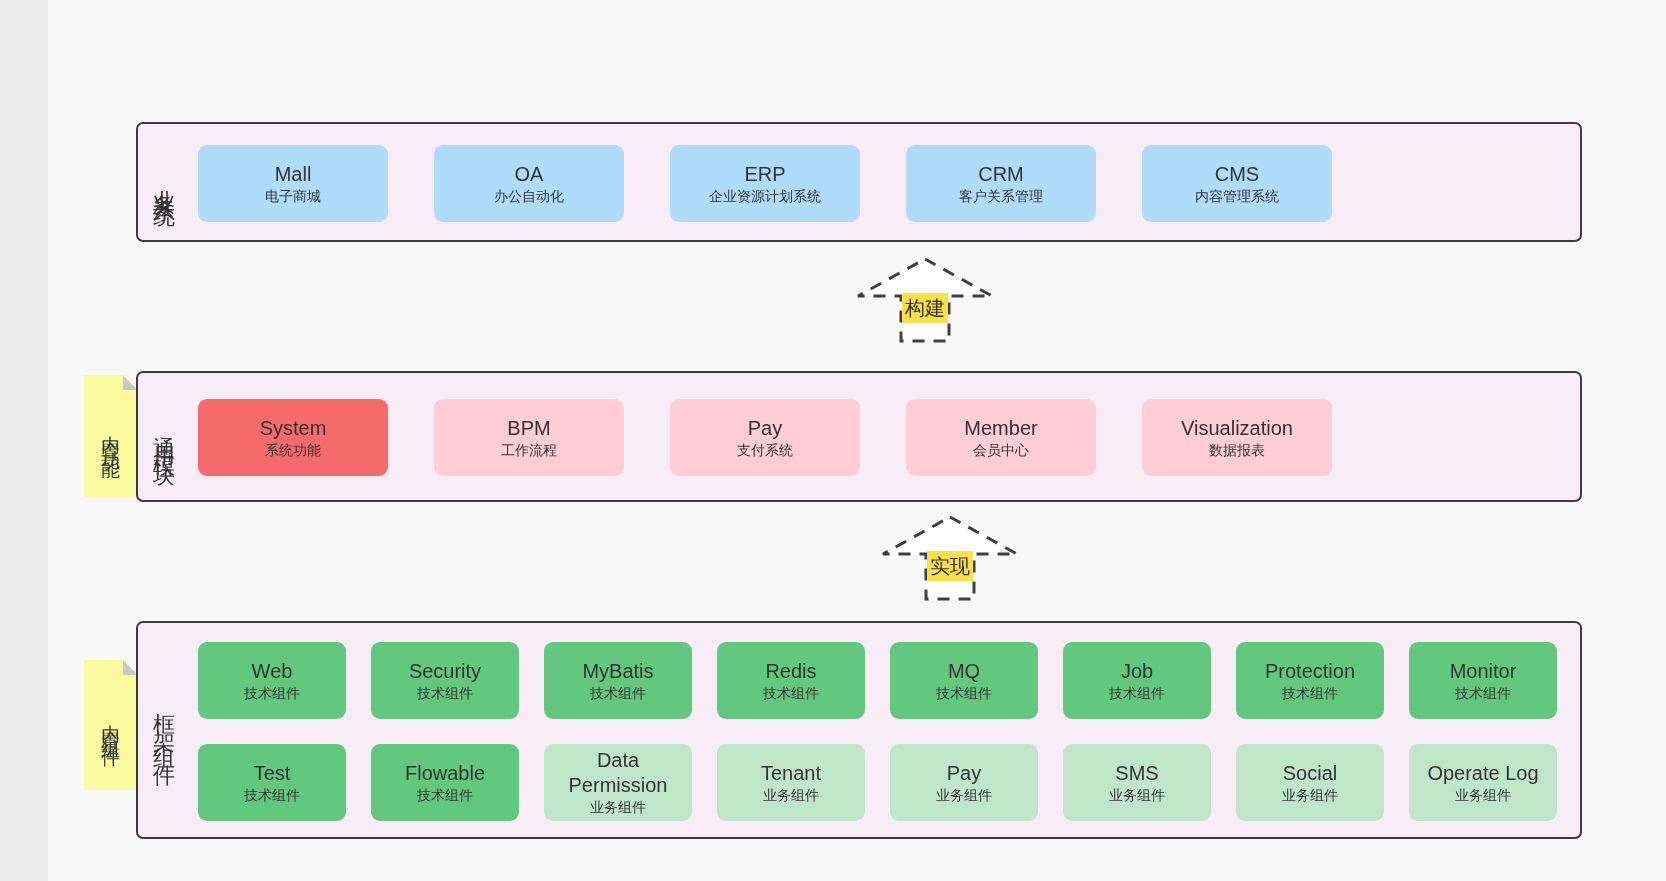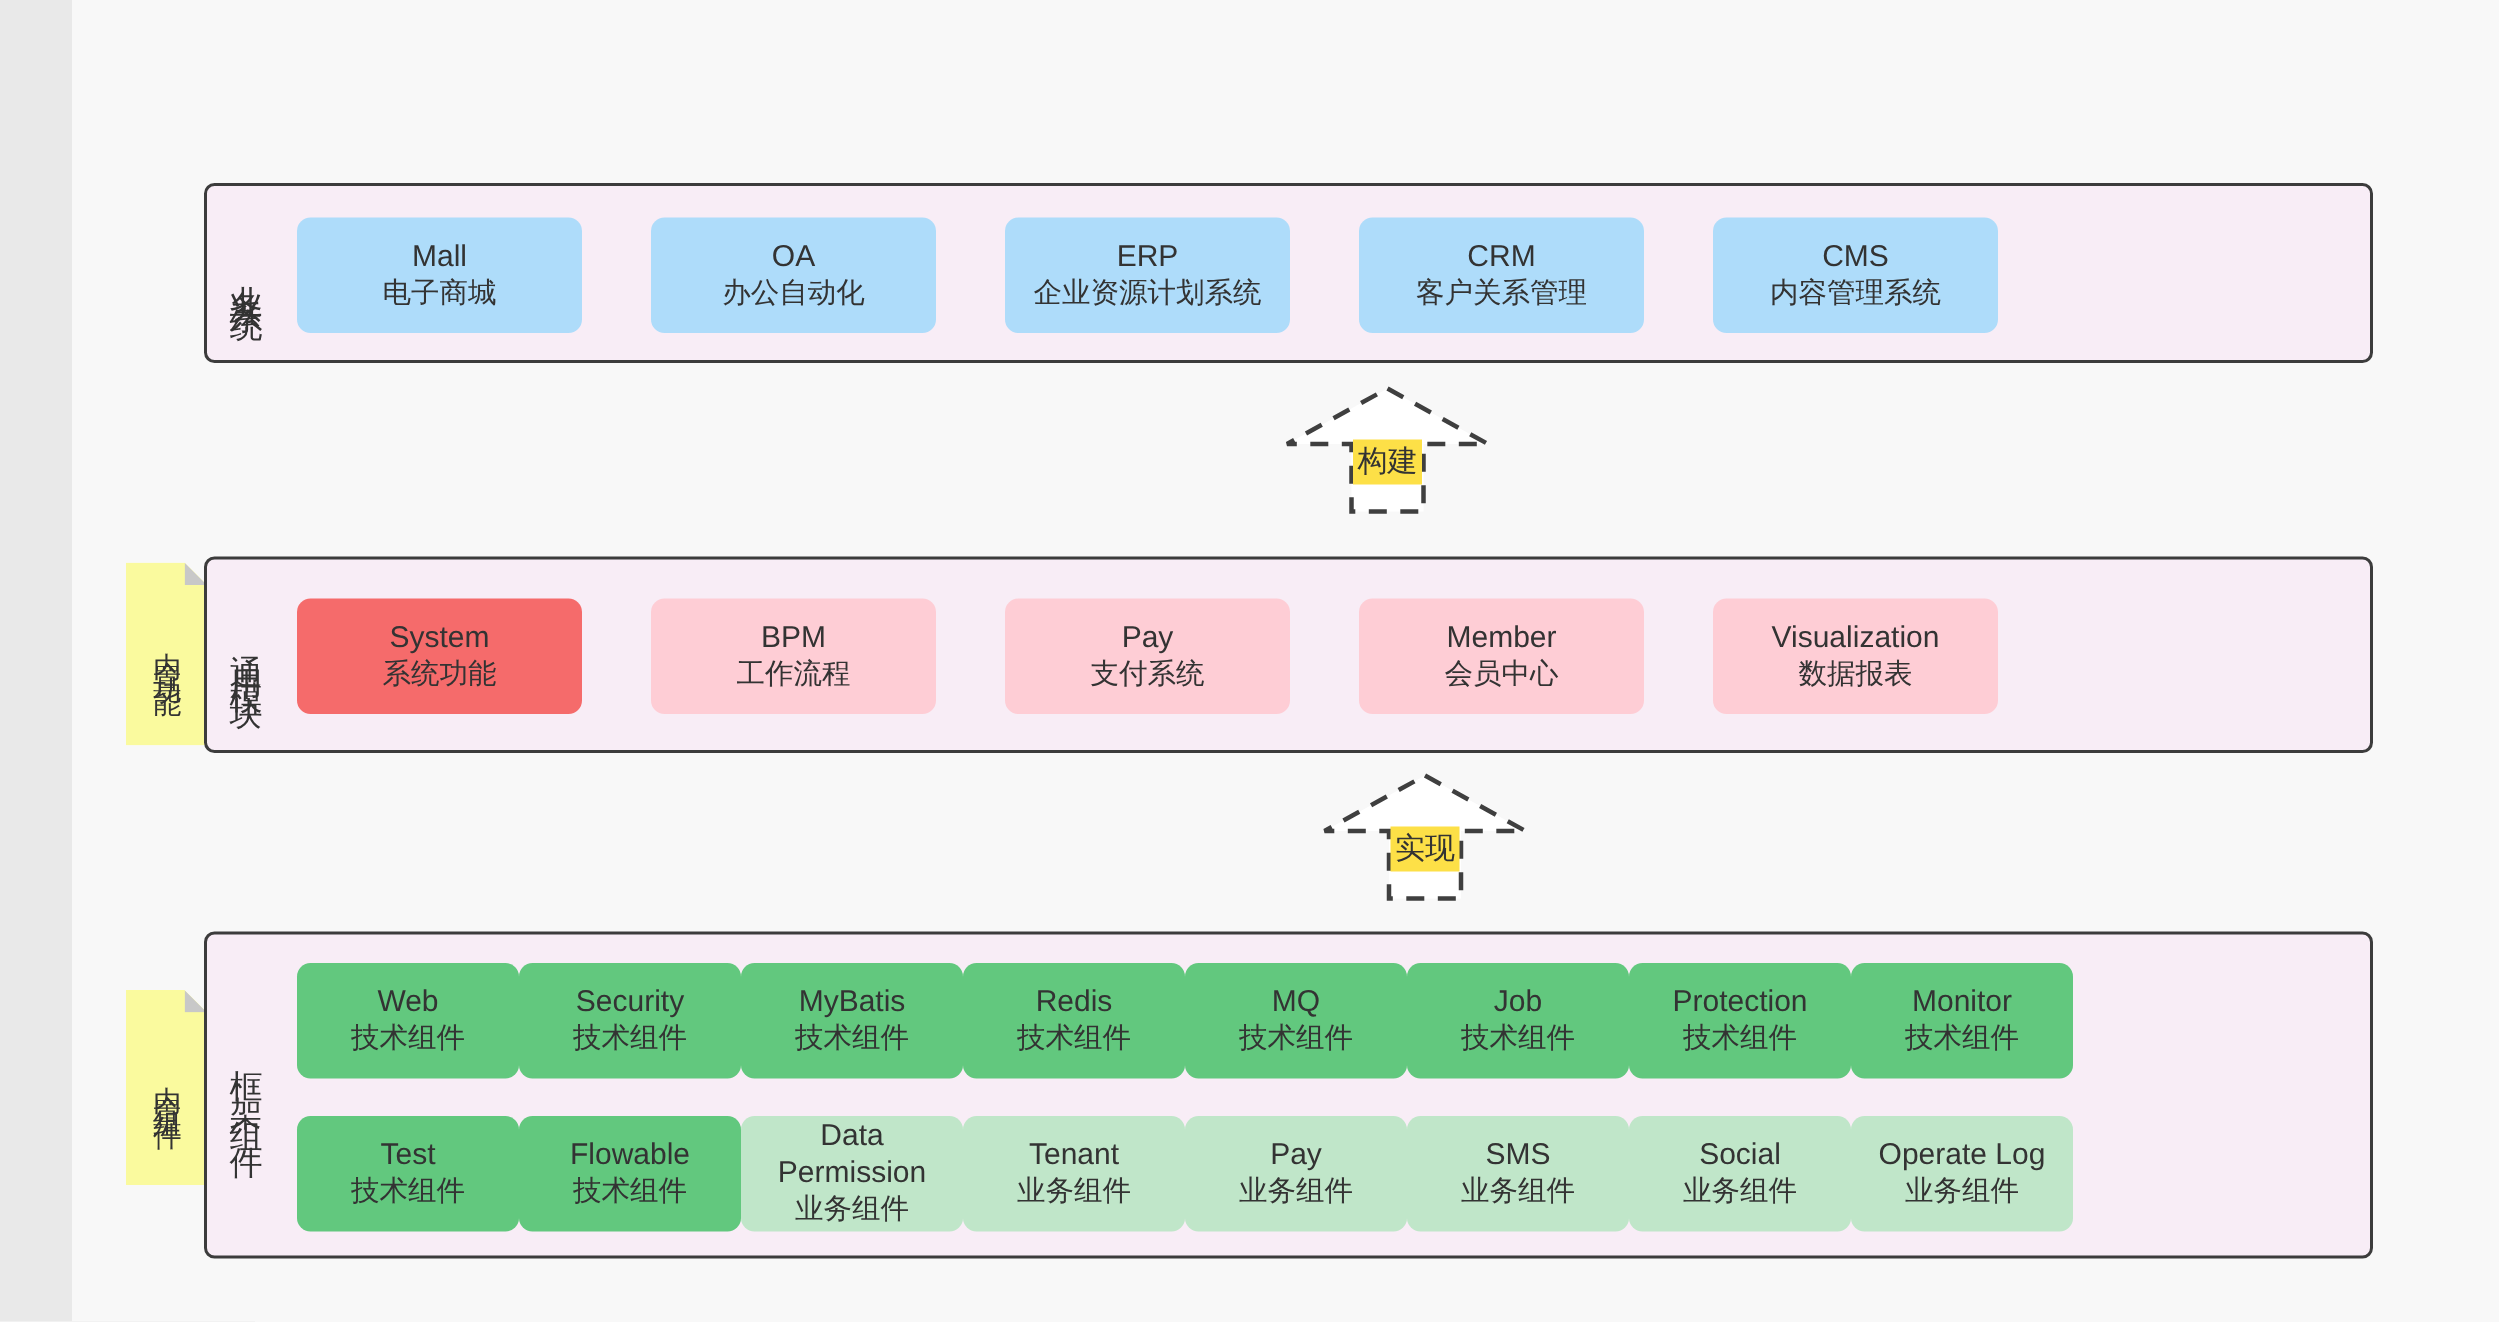--- a/index.html
+++ b/index.html
@@ -23,39 +23,39 @@
   .layer-label{
     position:absolute;left:15px;top:50%;transform:translateY(-50%);
     writing-mode:vertical-rl;text-orientation:upright;
     font-size:22px;line-height:1;white-space:nowrap;
   }
   .ls-s{letter-spacing:5px}
   .ls-m{letter-spacing:9px}
   .ls-l{letter-spacing:17px}
   .box-row{position:absolute;left:60px;display:flex;}
   .gap-wide{gap:46px}
-  .gap-narrow{}
+  .gap-narrow{gap:25px}
   #c1 .box-row{top:21px}
   #c2 .box-row{top:26px}
   #c3 .row1{top:19px}
   #c3 .row2{top:121px}
   .box{
     height:77px;border-radius:9px;box-sizing:border-box;padding:2px 6px;
     display:flex;flex-direction:column;align-items:center;justify-content:center;
     text-align:center;
   }
   .wide{width:190px}
   .narrow{width:148px}
   .v-blue{background:var(--blue,#aedcfa)}
   .v-red{background:var(--red,#f56b6b)}
   .v-pink{background:var(--pink,#fecdd5)}
   .v-gdark{background:var(--green_dark,#62c87e)}
   .v-glight{background:var(--green_light,#c0e6c9)}
   .box-title{font-size:20px;line-height:1.25}
-  .box-sub{font-size:19px;line-height:1.3}
+  .box-sub{font-size:14px;line-height:1.3}
   .note{
     position:absolute;left:36px;width:54px;z-index:0;
     background:var(--note_yellow,#fafa9e);
     clip-path:polygon(0 0, calc(100% - 15px) 0, 100% 15px, 100% 100%, 0 100%);
   }
   #note1{top:375px;height:122px}
   #note2{top:660px;height:130px}
   .note-fold{
     position:absolute;top:0;right:0;width:15px;height:15px;
     background:var(--note_fold,#c8c8c8);

